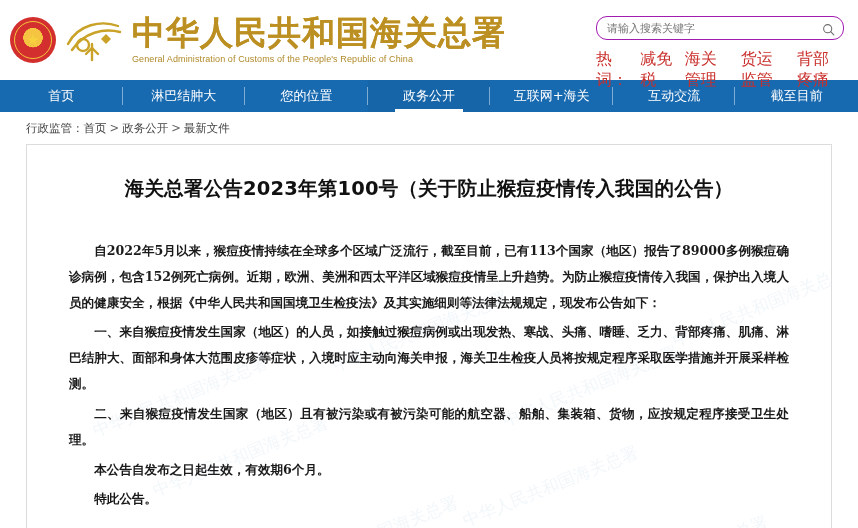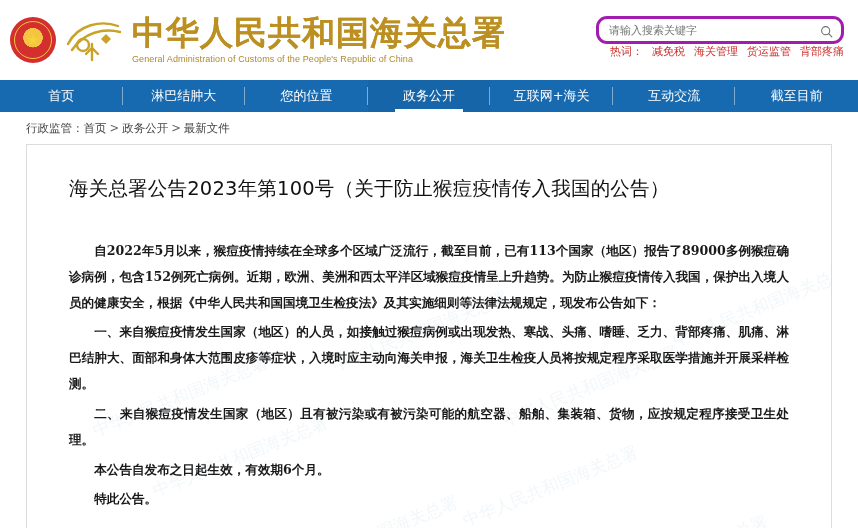--- a/index.html
+++ b/index.html
@@ -81,21 +81,21 @@
   }
 
   .search-area {
     position: absolute;
     right: 14px;
     top: 16px;
     width: 248px;
   }
   .search-box {
     height: 22px;
-    border: 3px solid #a21caf;
+    border: 1px solid #a21caf;
     border-radius: 11px;
     display: flex;
     align-items: center;
     padding: 0 8px;
     background: #fff;
   }
   .search-box input {
     border: none;
     outline: none;
     flex: 1;
@@ -103,21 +103,22 @@
     color: #9a9a9a;
     font-family: "DejaVu Sans", sans-serif;
     background: transparent;
   }
   .search-icon {
     width: 13px; height: 13px;
     flex: none;
     color: #8a8a8a;
   }
   .hot-row {
-    font-size: 11px;
+    margin-top: 9px;
+    font-size: 16px;
     color: #c9302c;
     display: flex;
     gap: 9px;
     align-items: center;
     font-family: "DejaVu Sans", sans-serif;
     justify-content: flex-end;
   }
   .hot-row .hot-label { color: #c9302c; }
   .hot-row a { color: #c9302c; text-decoration: none; }
 
@@ -193,24 +194,24 @@
     font-size: 17px;
     color: #9bbfd8;
     transform: rotate(-22deg);
     white-space: nowrap;
   }
   .article {
     position: relative;
     padding: 30px 42px 0 42px;
   }
   .art-title {
-    text-align: left;
+    text-align: center;
     font-family: "DejaVu Sans", sans-serif;
     font-size: 19.5px;
-    font-weight: normal;
+    font-weight: bold;
     color: #111;
     letter-spacing: 0.2px;
   }
   .art-body {
     margin-top: 36px;
     font-family: "DejaVu Serif", serif;
     font-size: 12.6px;
     color: #1a1a1a;
     line-height: 2.05;
     text-align: justify;

